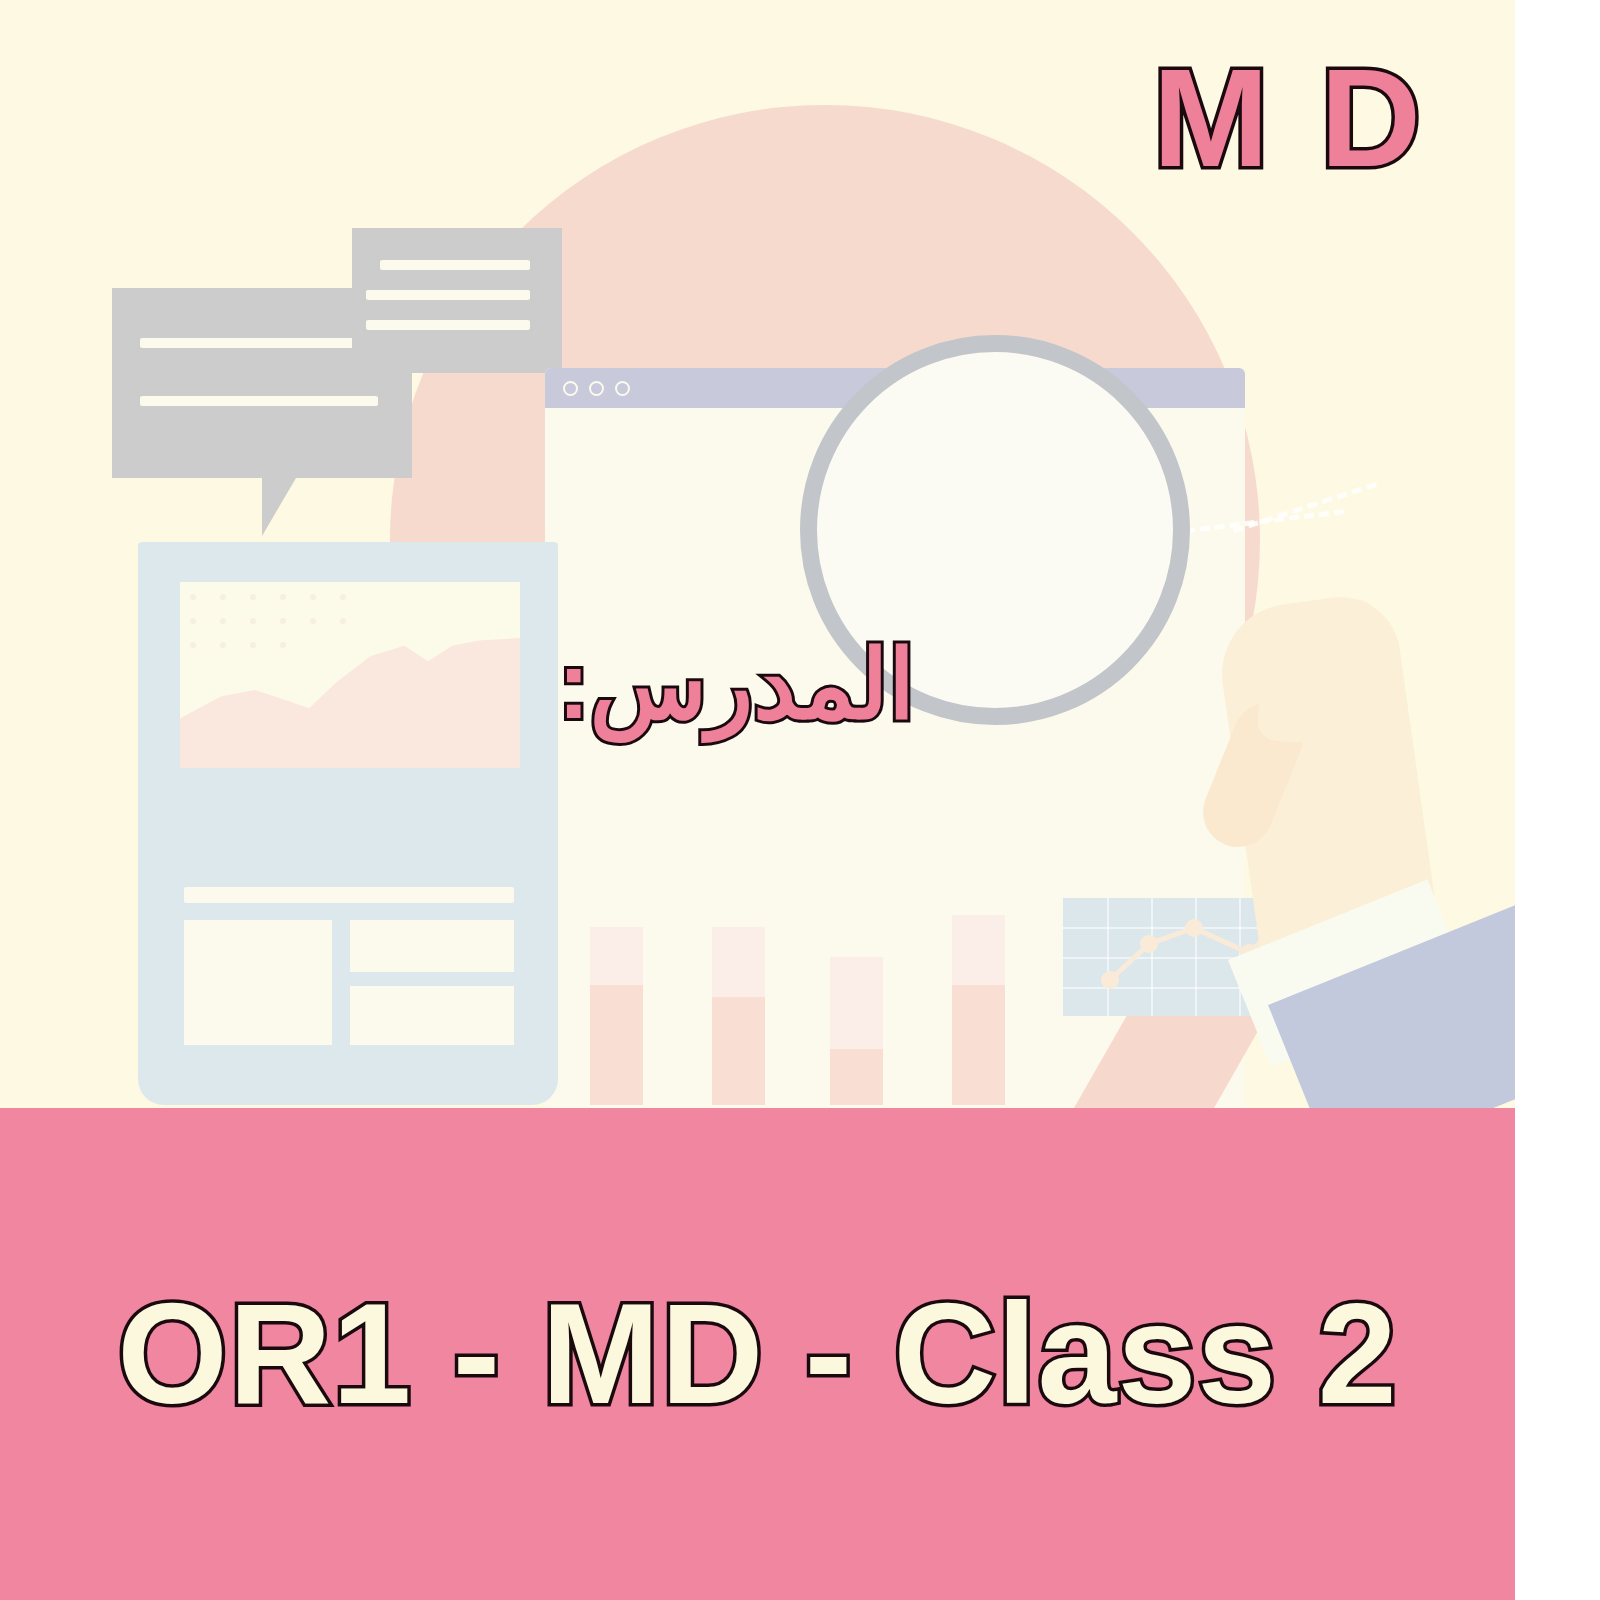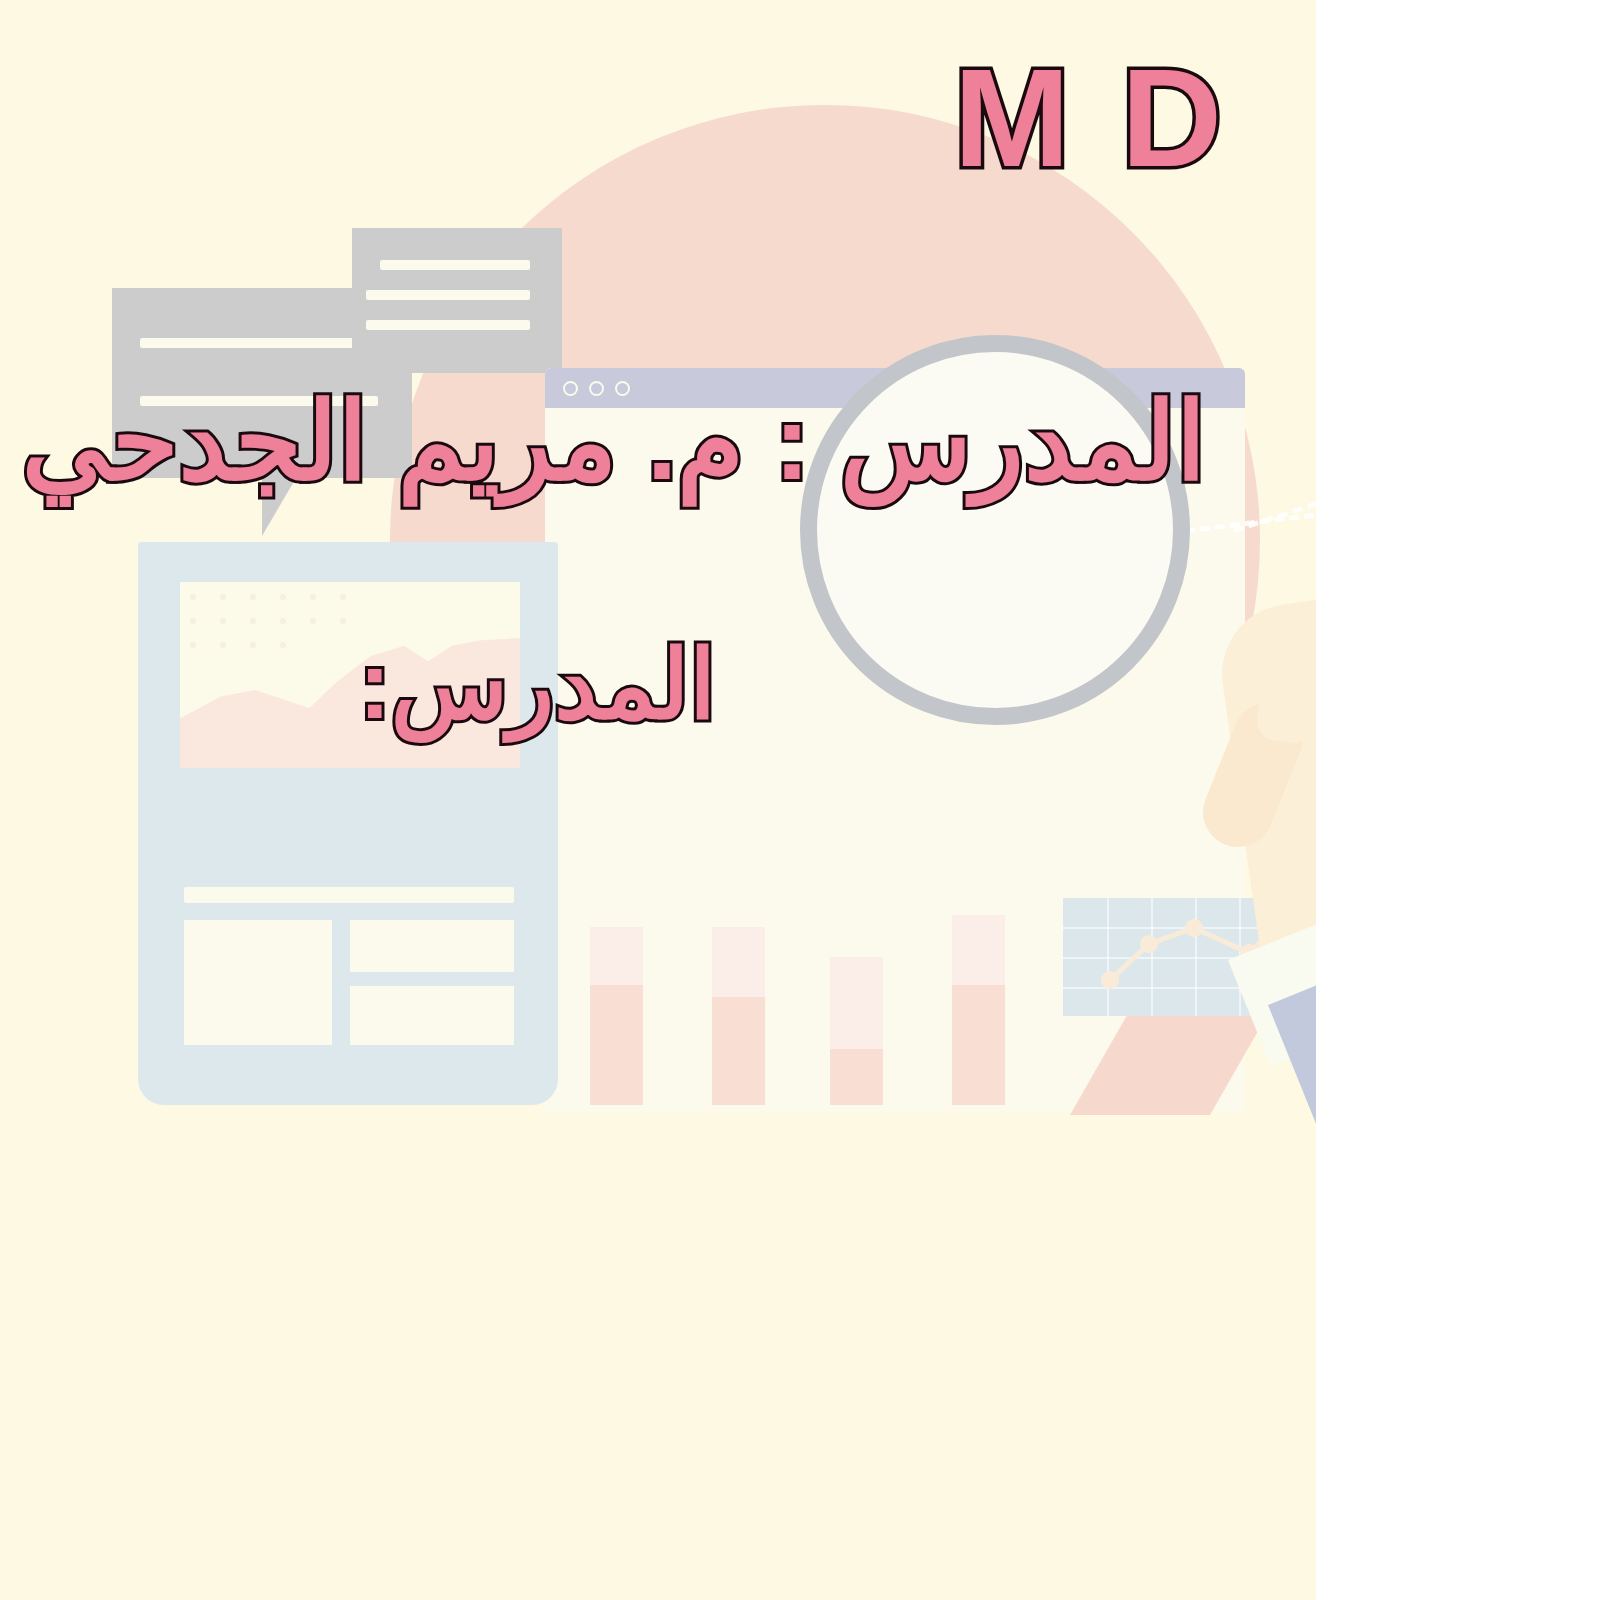--- a/index.html
+++ b/index.html
@@ -3,21 +3,21 @@
 <meta charset="utf-8">
 <title>OR1 - MD - Class 2</title>
 <style>
   html, body {
     margin: 0;
     padding: 0;
     background: #ffffff;
   }
   #poster {
     position: relative;
-    width: 1316px;
+    width: 1515px;
     height: 1600px;
     overflow: hidden;
     background: #FDF9E2;
     font-family: "Liberation Sans", sans-serif;
     text-align: right;
   }
 
   
   .illus {
     position: absolute;
@@ -485,20 +485,22 @@
     <div class="magnifier">
       <div class="mag-pie"></div>
       <div class="mag-ring"></div>
     </div>
   </div>
 
   <div class="txt-layer">
 
     <div class="logo-md outline-pink">M D</div>
 
-    <div class="line-teacher outline-pink">المدرس : م. مريم الجدحي</div>
 
     <div class="line-subject-label outline-pink">المدرس:</div>
 
   </div>
 
+  <div class="banner">
+    <div class="banner-title">OR1 - MD - Class 2</div>
+  </div>
 
 </div>
 
 </body></html>

